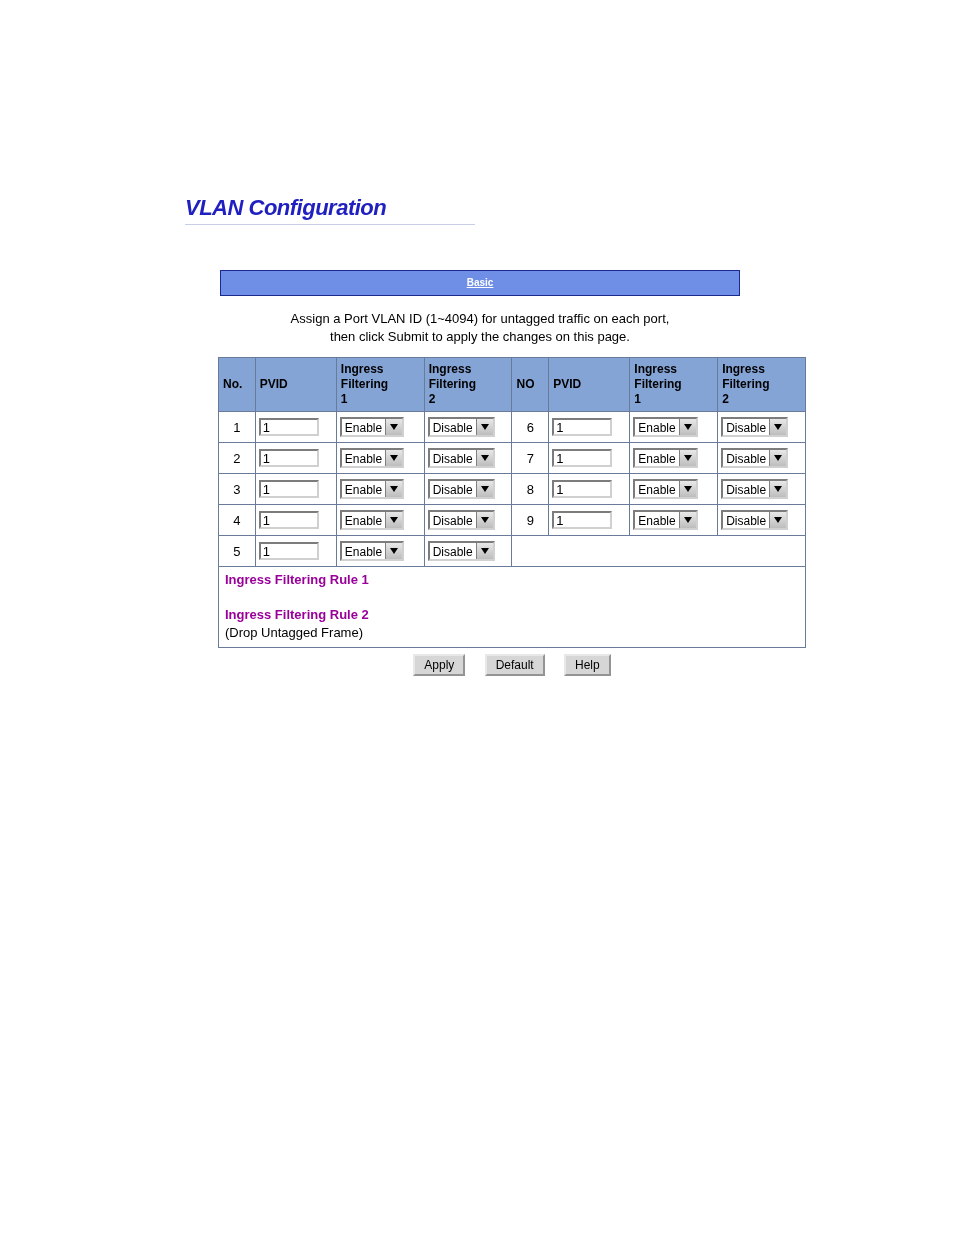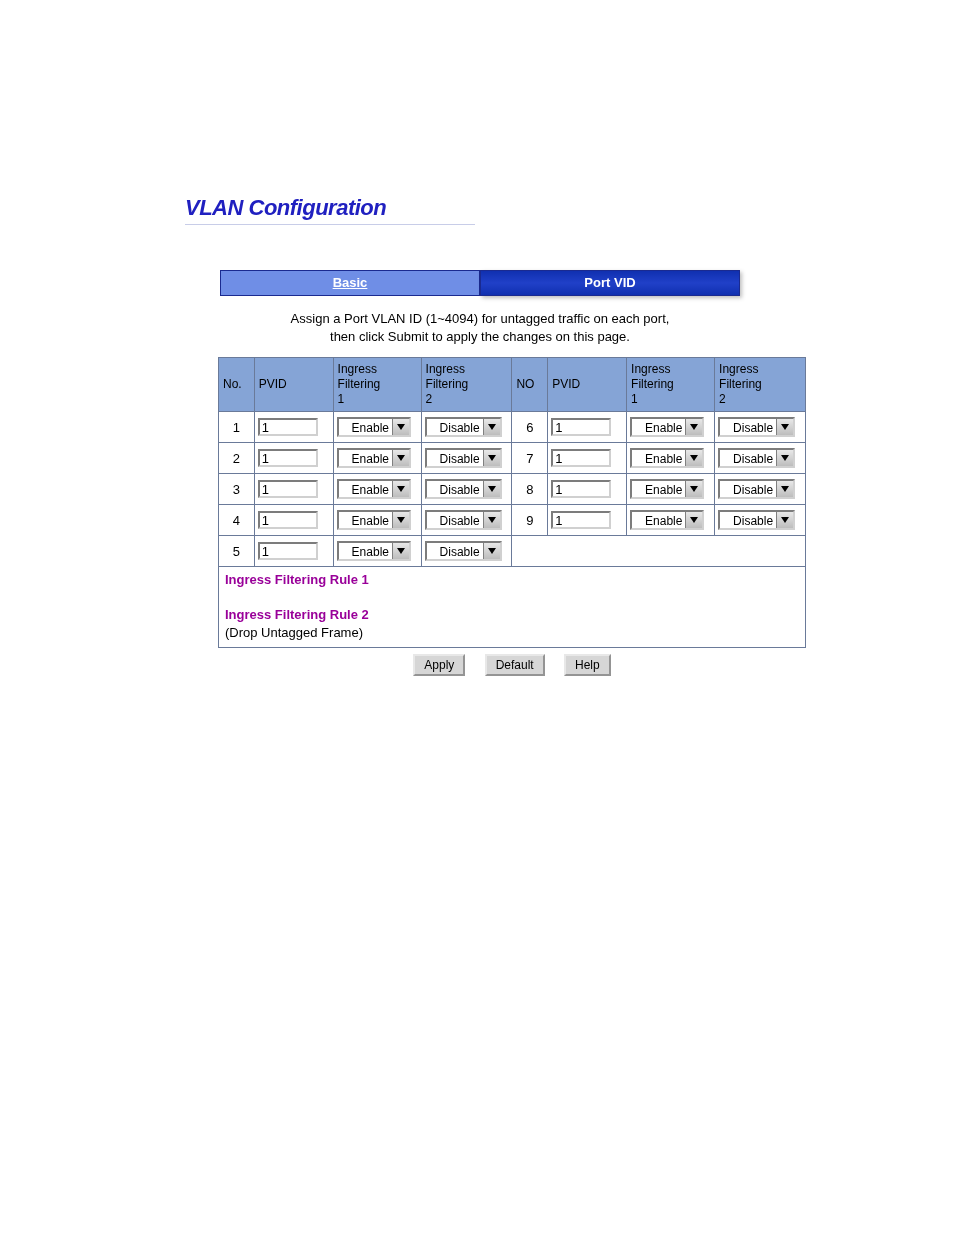--- a/index.html
+++ b/index.html
@@ -36,21 +36,21 @@
   .tabrow {
     display: flex;
     width: 520px;
     height: 26px;
     margin-bottom: 14px;
   }
   .tab {
     flex: 1;
     text-align: center;
     line-height: 24px;
-    font-size: 13px;
+    font-size: 10px;
     font-weight: bold;
     color: #fff;
     border: 1px solid #1a2a90;
     box-sizing: border-box;
   }
   .tab.inactive {
     background: #6f8ee6;
     text-decoration: underline;
     cursor: pointer;
   }
@@ -66,21 +66,21 @@
   }
   table.cfg {
     border-collapse: collapse;
     width: 588px;
     margin-left: -2px;
   }
   table.cfg th {
     background: #85a4d6;
     font-family: Verdana, sans-serif;
     font-size: 12px;
-    font-weight: normal;
+    font-weight: bold;
     text-align: left;
     padding: 4px 4px;
     border: 1px solid #6a7a99;
     color: #000;
     white-space: nowrap;
     line-height: 1.25;
   }
   table.cfg td {
     border: 1px solid #6a7a99;
     padding: 2px 3px;
@@ -109,21 +109,21 @@
     display: inline-flex;
     align-items: stretch;
     height: 20px;
     border: 2px inset #d0d0d0;
     background: #fff;
     box-sizing: border-box;
     font-size: 12px;
     cursor: pointer;
   }
   .sel .selval {
-    padding: 1px 3px 0 13px;
+    padding: 1px 3px 0 3px;
     line-height: 16px;
     white-space: nowrap;
   }
   .sel .selbtn {
     width: 16px;
     background: linear-gradient(#e8e8e8, #bdbdbd);
     border-left: 1px solid #808080;
     display: flex;
     align-items: center;
     justify-content: center;
@@ -167,21 +167,20 @@
 <body>
 
 <div class="page">
 
   <div class="title">VLAN Configuration</div>
 
   <div class="content">
 
     <div class="tabrow">
       <div class="tab inactive">Basic</div>
-      <div class="tab active">Port VID</div>
     </div>
 
     <div class="intro">
       <span>Assign a Port VLAN ID (1~4094) for untagged traffic on each port,</span><br>
       <span>then click Submit to apply the changes on this page.</span>
     </div>
 
     <table class="cfg">
       <tbody>
           <tr>

